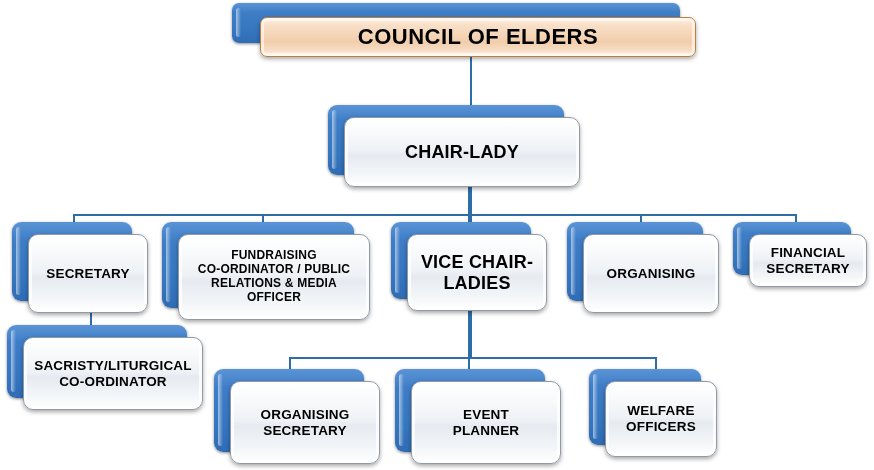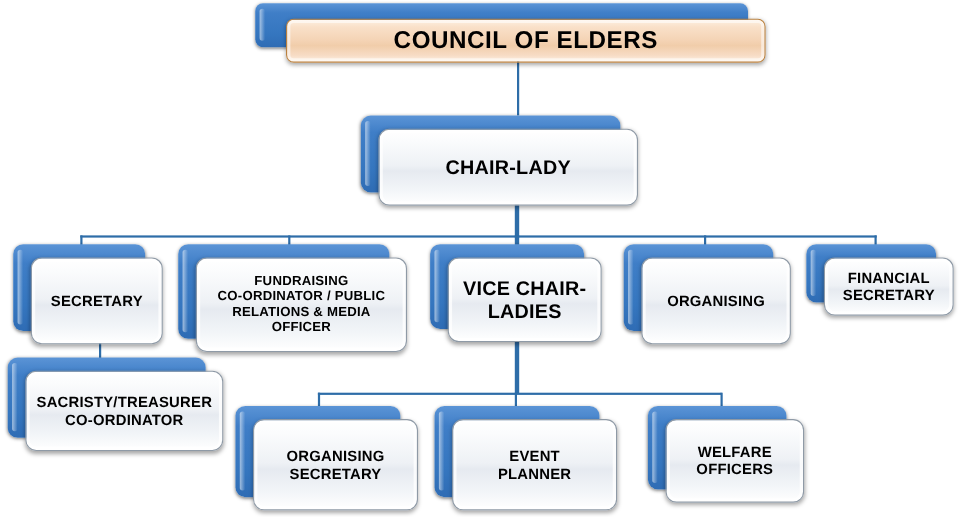--- a/index.html
+++ b/index.html
@@ -178,42 +178,42 @@
     <div class="plate"></div>
     <div class="face">
       <div class="label fs-13">FINANCIAL
 SECRETARY</div>
     </div>
   </div>
 
   <div class="node" style="left:7px; top:325px; width:196px; height:85px;">
     <div class="plate"></div>
     <div class="face">
-      <div class="label fs-13">SACRISTY/TREASURER
+      <div class="label fs-13">SACRISTY/LITURGICAL
 CO-ORDINATOR</div>
     </div>
   </div>
 
   <div class="node" style="left:214px; top:369px; width:166px; height:95px;">
     <div class="plate"></div>
     <div class="face">
       <div class="label fs-13">ORGANISING
 SECRETARY</div>
     </div>
   </div>
 
   <div class="node" style="left:395px; top:369px; width:166px; height:95px;">
     <div class="plate"></div>
     <div class="face">
       <div class="label fs-13">EVENT
 PLANNER</div>
     </div>
   </div>
 
-  <div class="node" style="left:589px; top:369px; width:142px; height:88px;">
+  <div class="node" style="left:589px; top:369px; width:128px; height:88px;">
     <div class="plate"></div>
     <div class="face">
       <div class="label fs-13">WELFARE
 OFFICERS</div>
     </div>
   </div>
 
 </div>
 
 </body></html>

